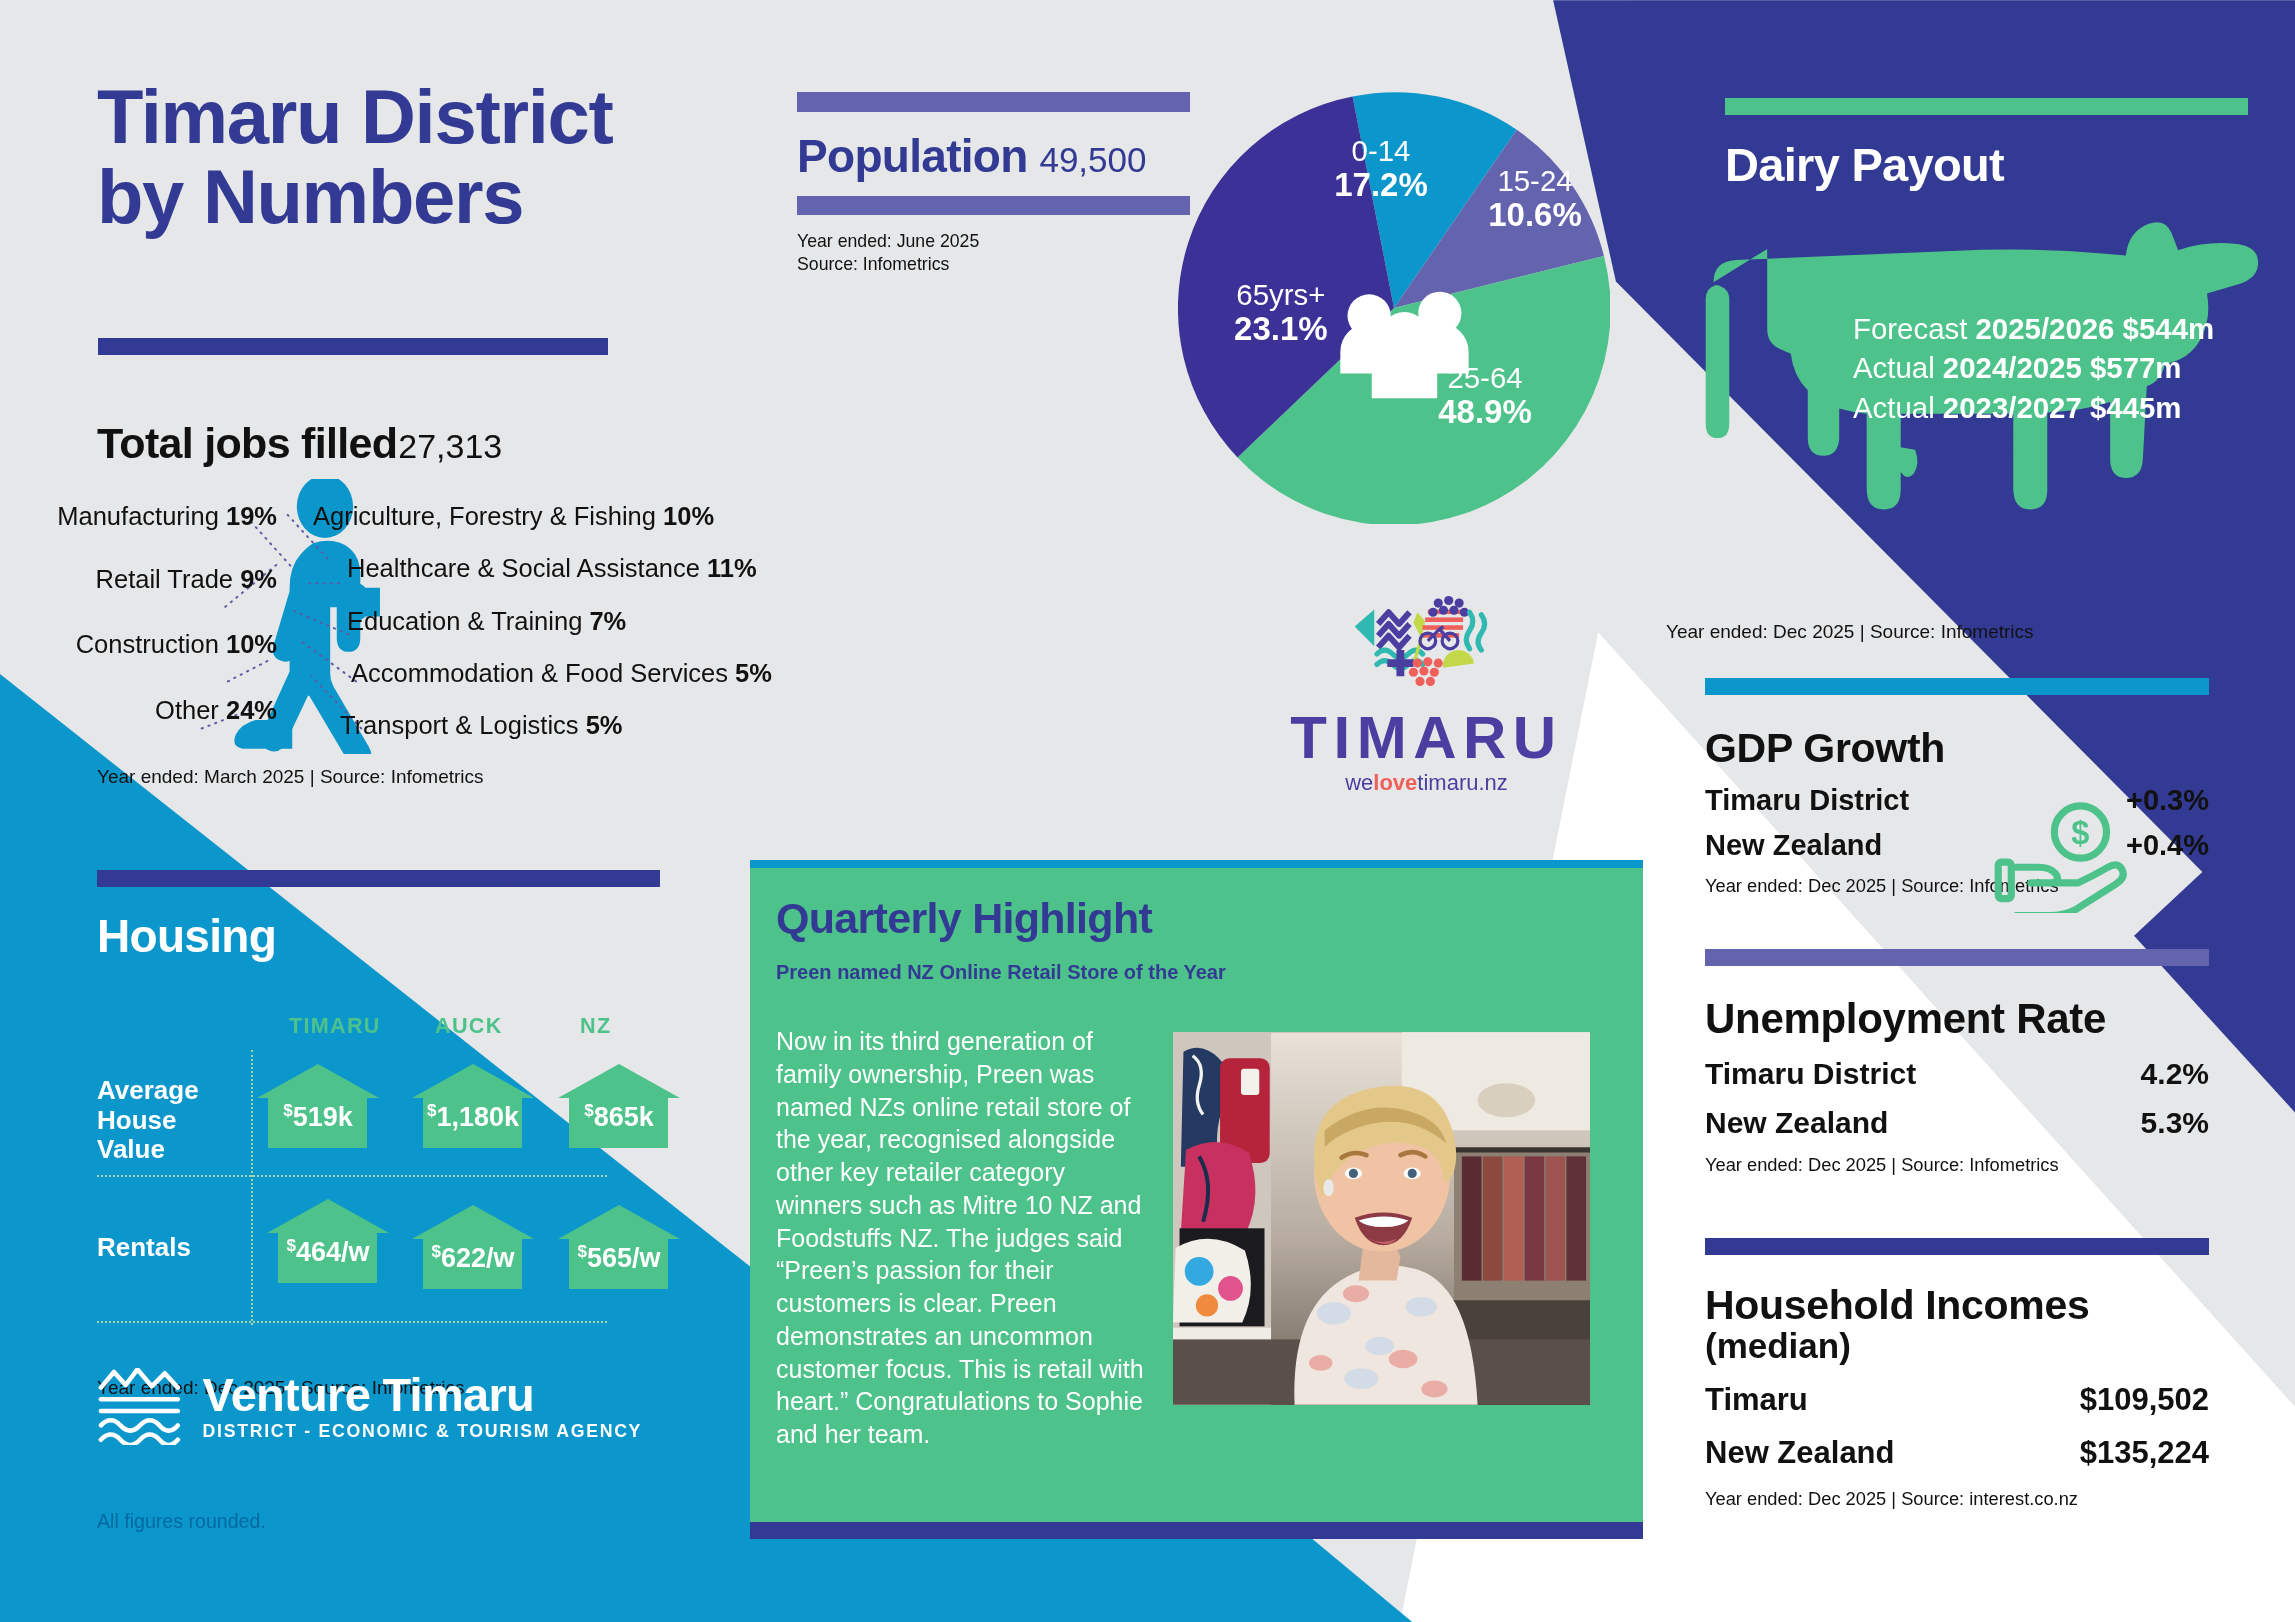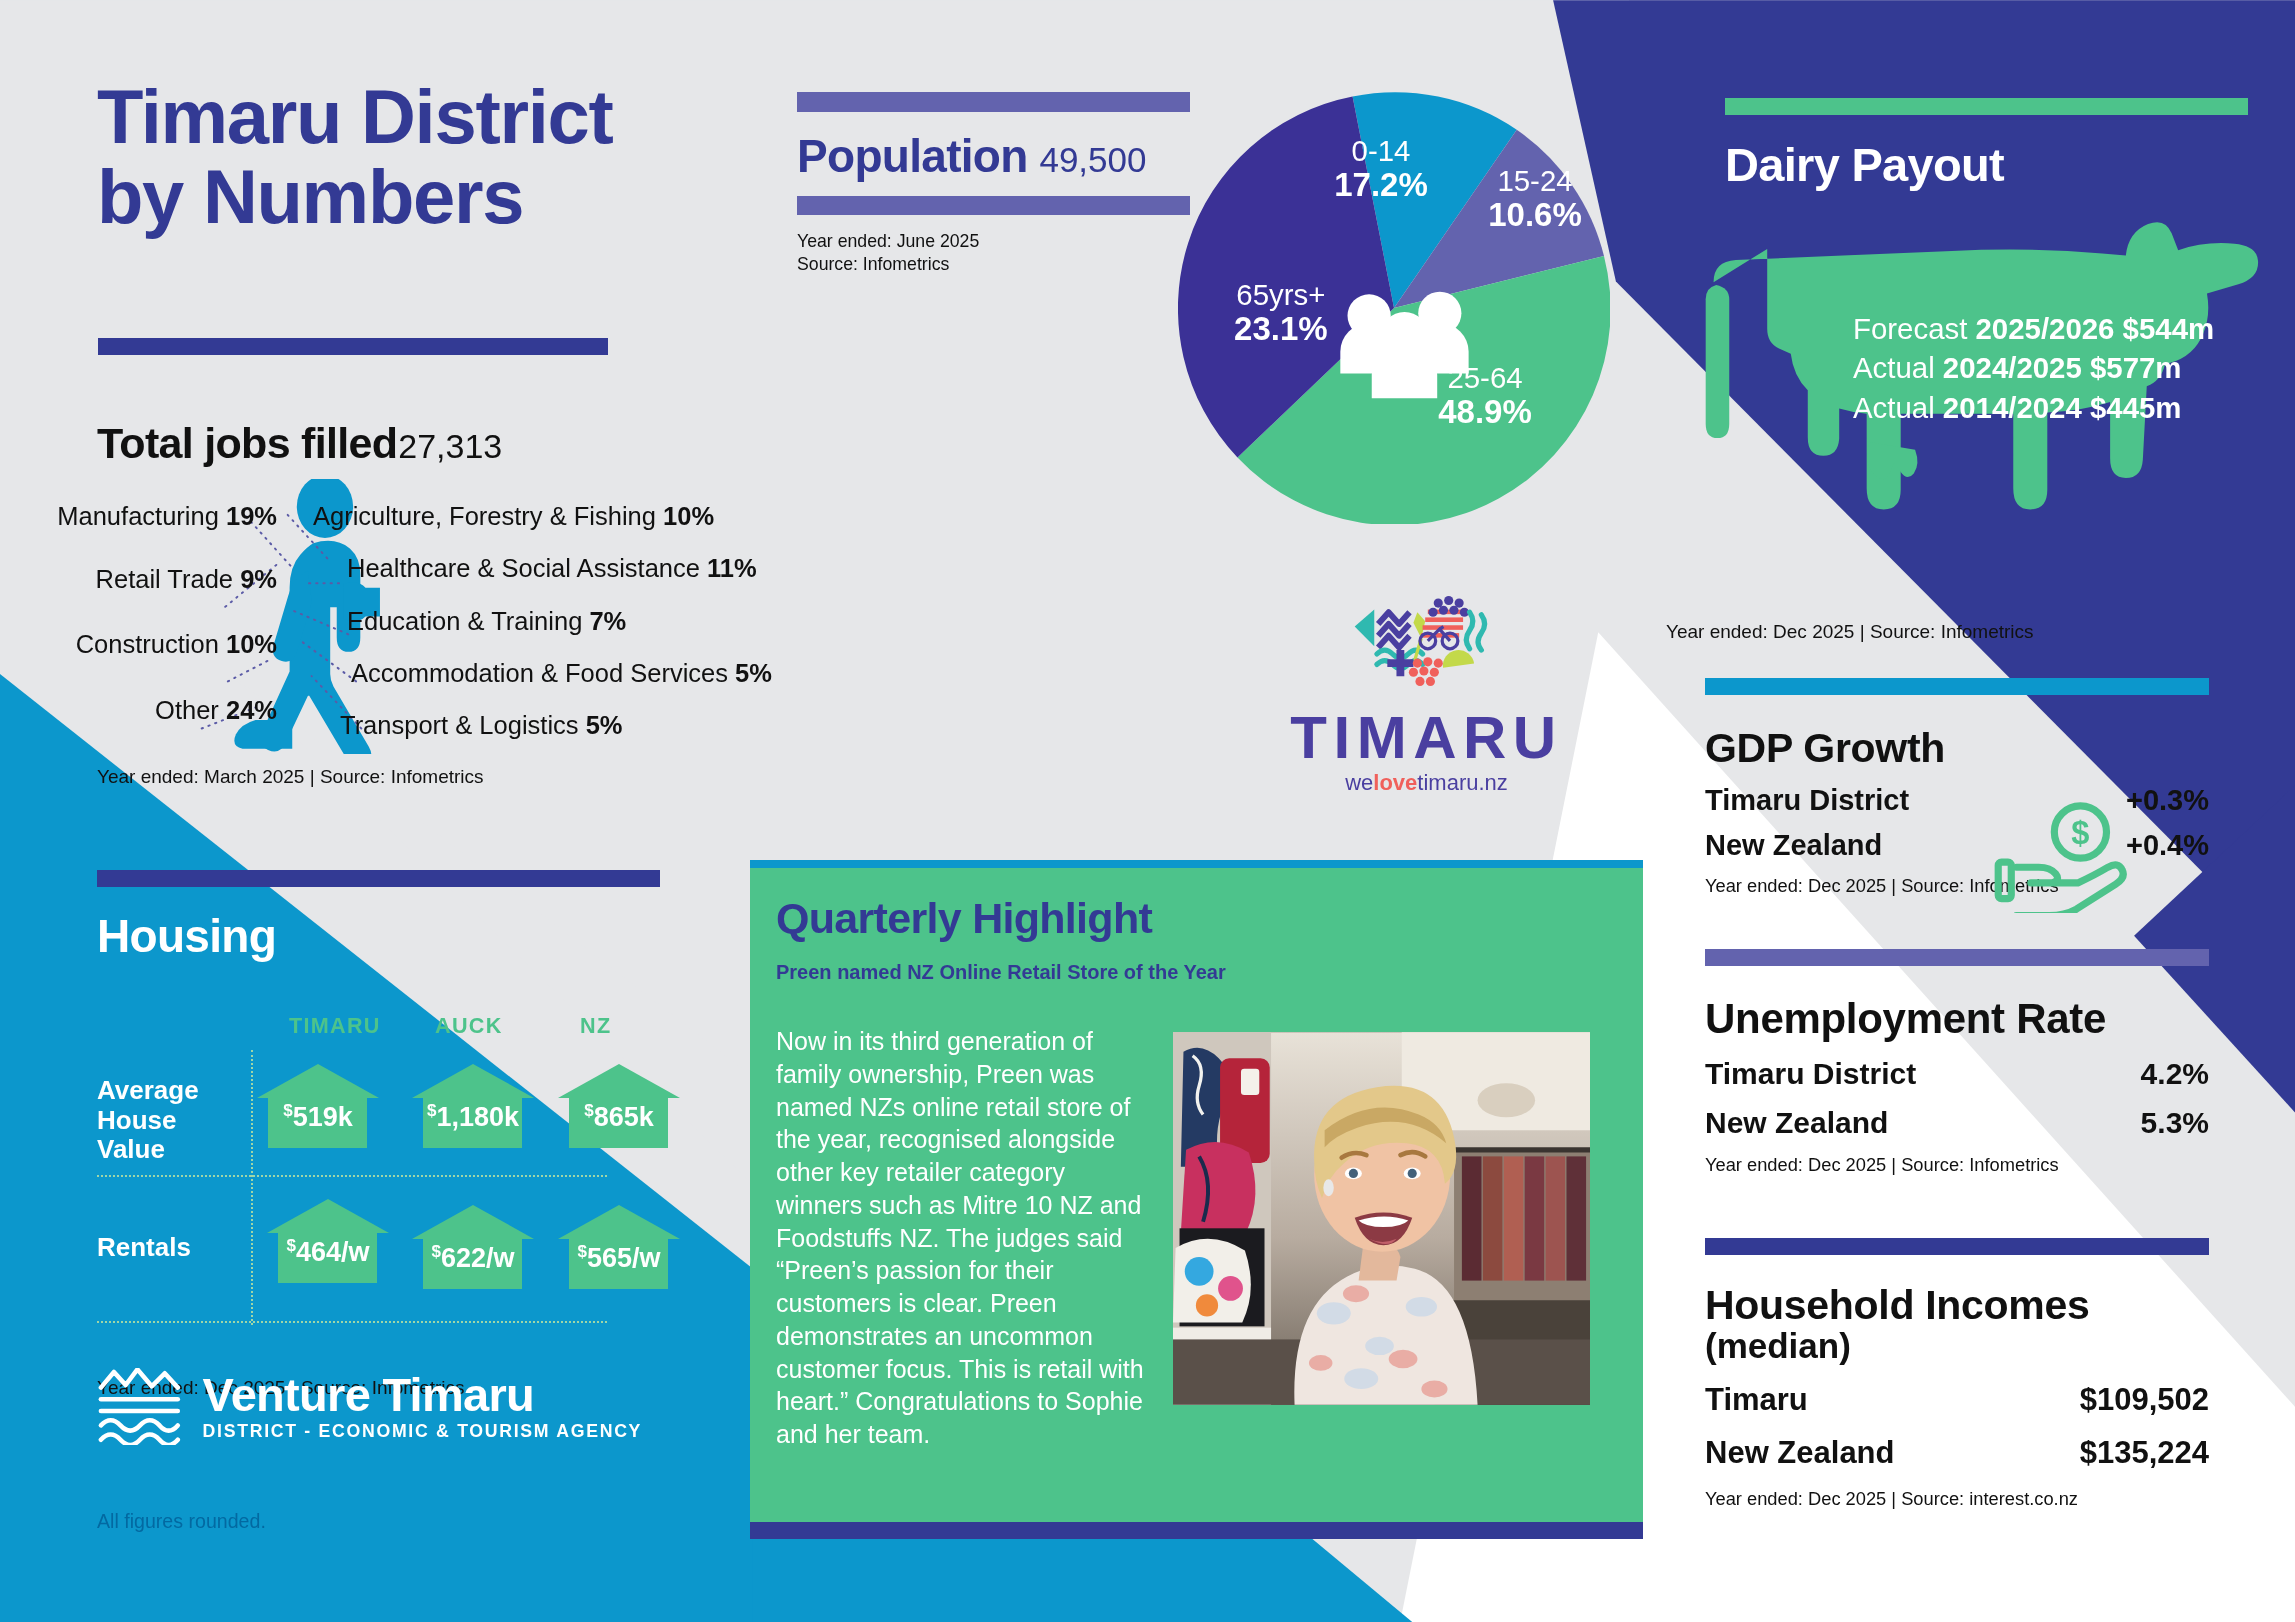--- a/index.html
+++ b/index.html
@@ -317,21 +317,21 @@
       <div class="dairy-row">
         <span>Forecast</span>
         <b>2025/2026 $544m</b>
       </div>
       <div class="dairy-row">
         <span>Actual</span>
         <b>2024/2025 $577m</b>
       </div>
       <div class="dairy-row">
         <span>Actual</span>
-        <b>2014/2024 $445m</b>
+        <b>2023/2027 $445m</b>
       </div>
     </div>
     <div id="dairy-src">Year ended: Dec 2025 | Source: Infometrics</div>
   </div>
 
   <div id="gdp">
     <div id="gdp-rule"></div>
     <div id="gdp-title">GDP Growth</div>
     <div class="gdp-row">
       <span>Timaru District</span>

